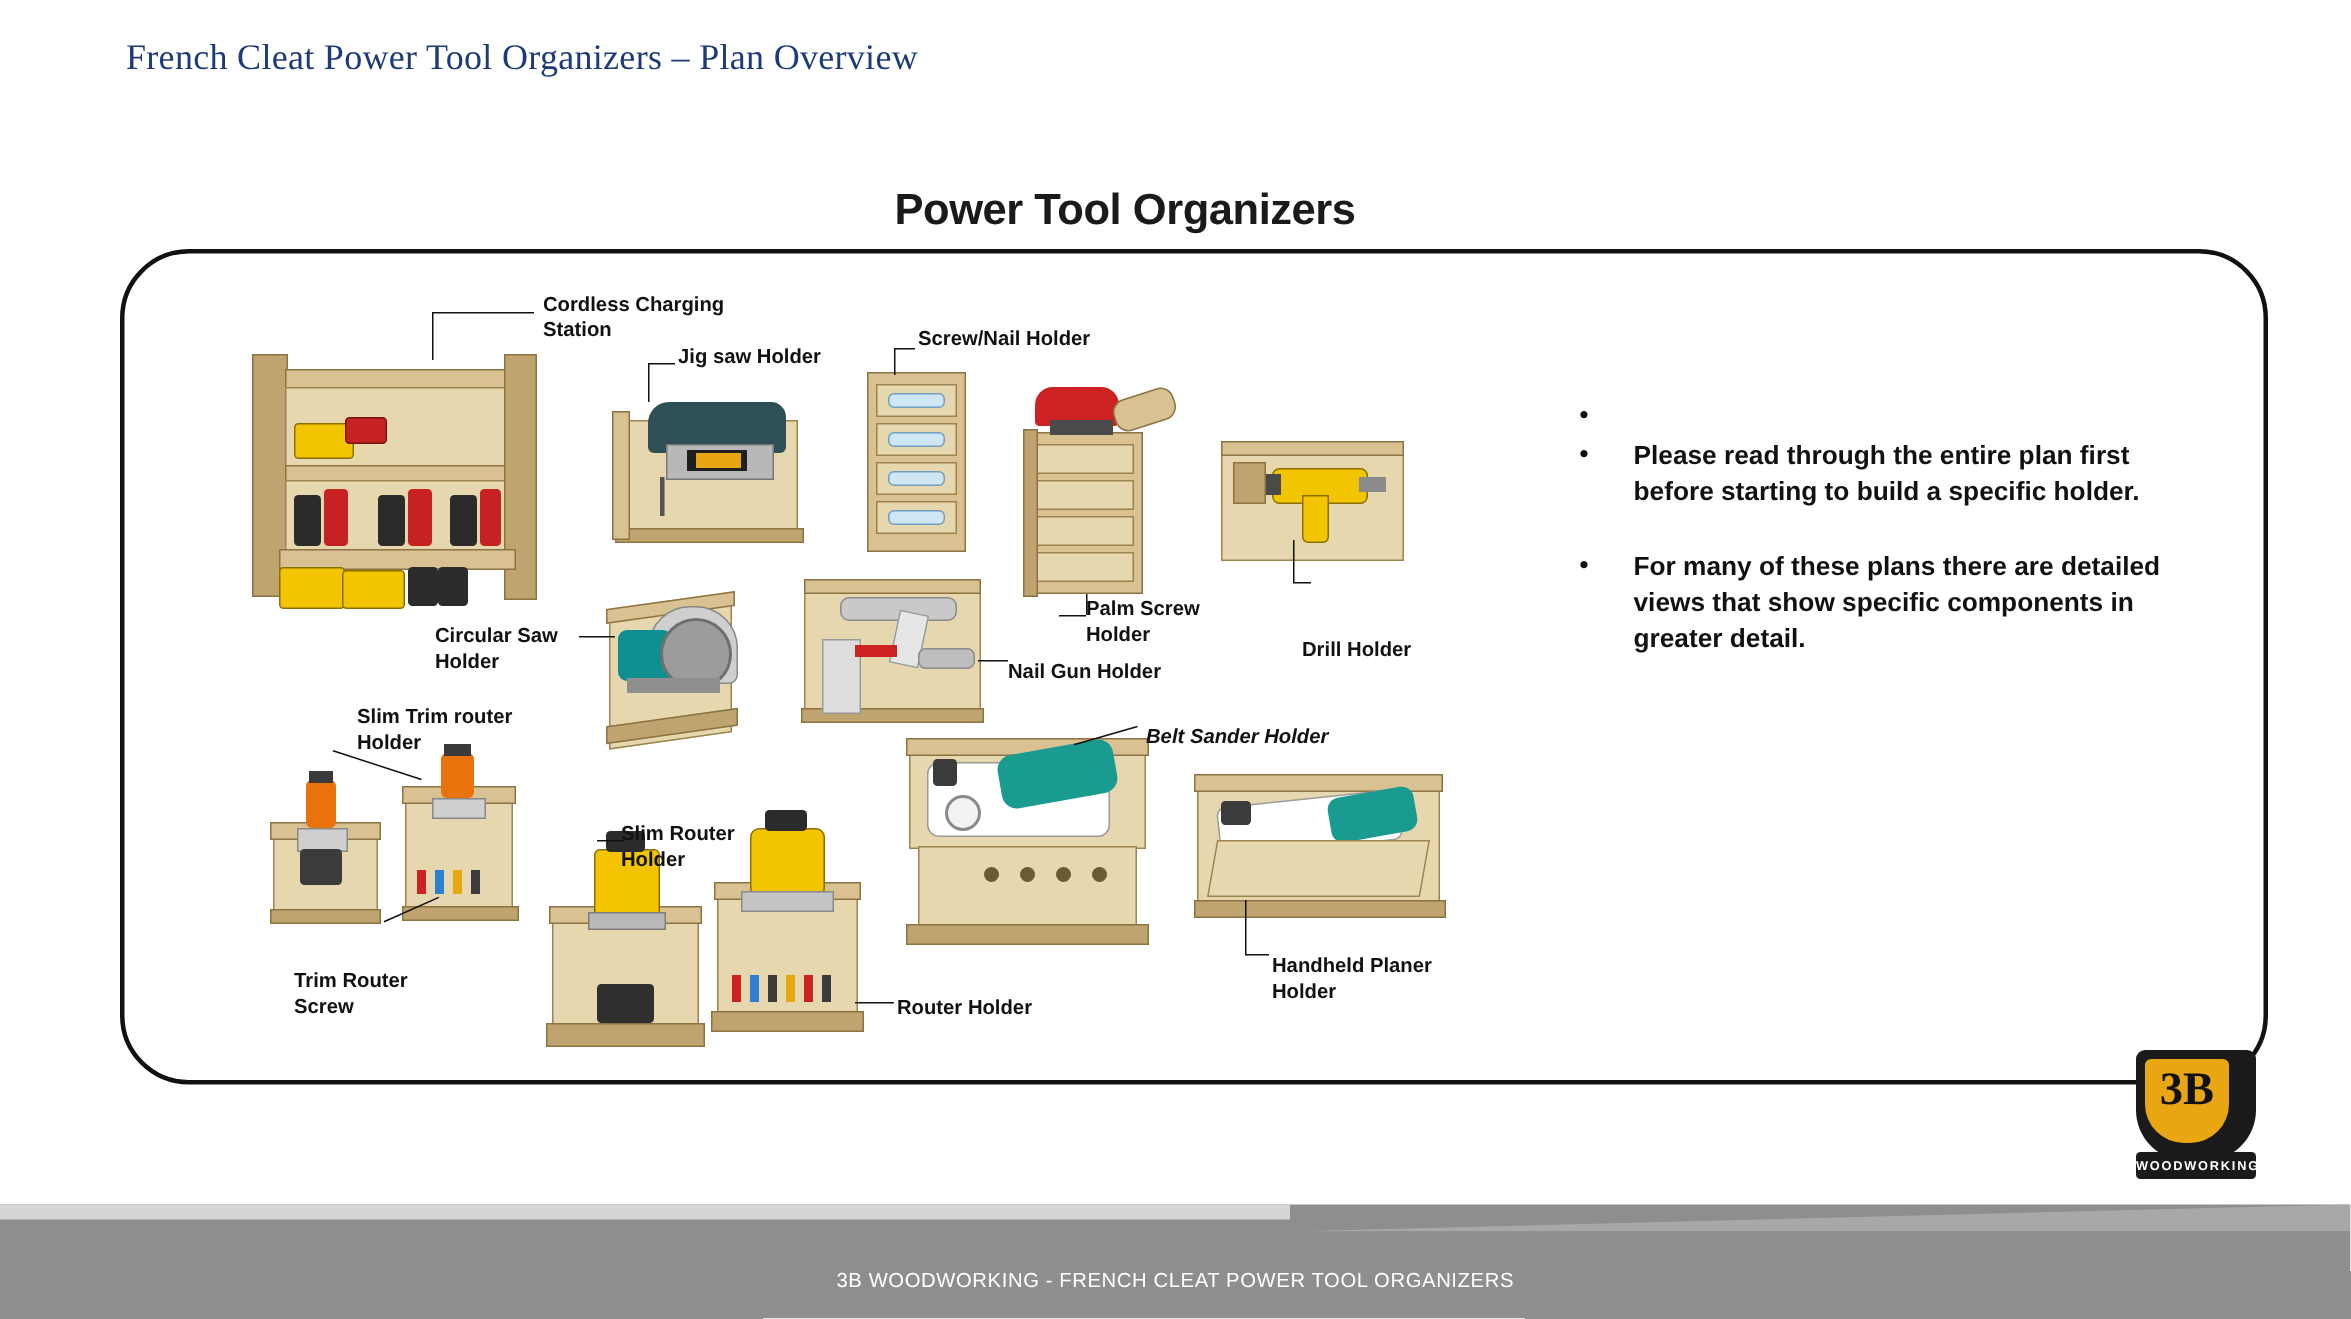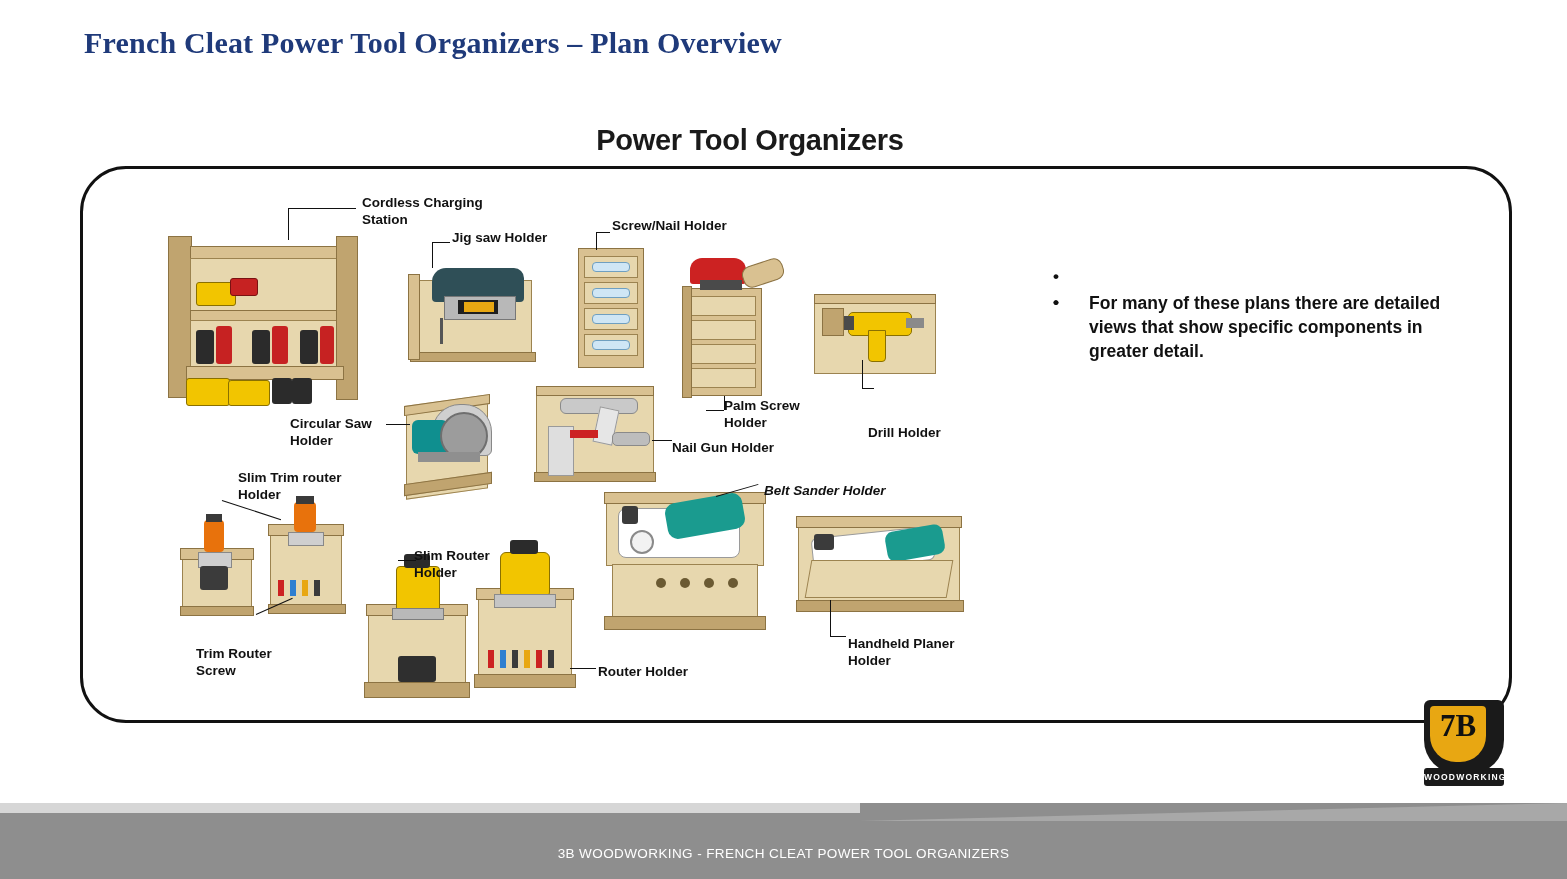--- a/index.html
+++ b/index.html
@@ -7,21 +7,21 @@
     width:1567px;height:879px;
     background:#ffffff;
     font-family:"Liberation Sans", sans-serif;
     position:relative;
     overflow:hidden;
   }
   
   .page-title{
     position:absolute;left:84px;top:26px;
     font-family:"Liberation Serif", serif;
-    font-weight:bold;font-size:30px;color:#1f3a7a;
+    font-weight:normal;font-size:24px;color:#1f3a7a;
     letter-spacing:0.2px;
   }
   
   .slide-title{
     position:absolute;left:0;top:124px;width:1500px;text-align:center;
     font-family:"Liberation Sans", sans-serif;
     font-weight:bold;font-size:29px;color:#1a1a1a;
     letter-spacing:-0.3px;
   }
   
@@ -308,29 +308,30 @@
 <div class="leader" style="left:830px;top:636px;width:16px;height:1px;"></div>
 <div class="lbl" style="left:848px;top:636px;width:150px;">Handheld Planer
 Holder</div>
 
 <div class="bullets">
   <div class="bullet">
     <span class="dot">•</span>
   </div>
   <div class="bullet">
     <span class="dot">•</span>
+    <span>Please read through the entire plan first before starting to build a specific holder.</span>
   </div>
   <div class="bullet">
     <span class="dot">•</span>
     <span>For many of these plans there are detailed views that show specific components in greater detail.</span>
   </div>
 </div>
 
 <div class="logo">
   <div class="shield"></div>
   <div class="shield-in">
-    <div class="bb">7B</div>
+    <div class="bb">3B</div>
   </div>
   <div class="wname">WOODWORKING</div>
 </div>
 
 <div class="footer-band"></div>
 <div class="footer-text">3B WOODWORKING - FRENCH CLEAT POWER TOOL ORGANIZERS</div>
 
 </body></html>

